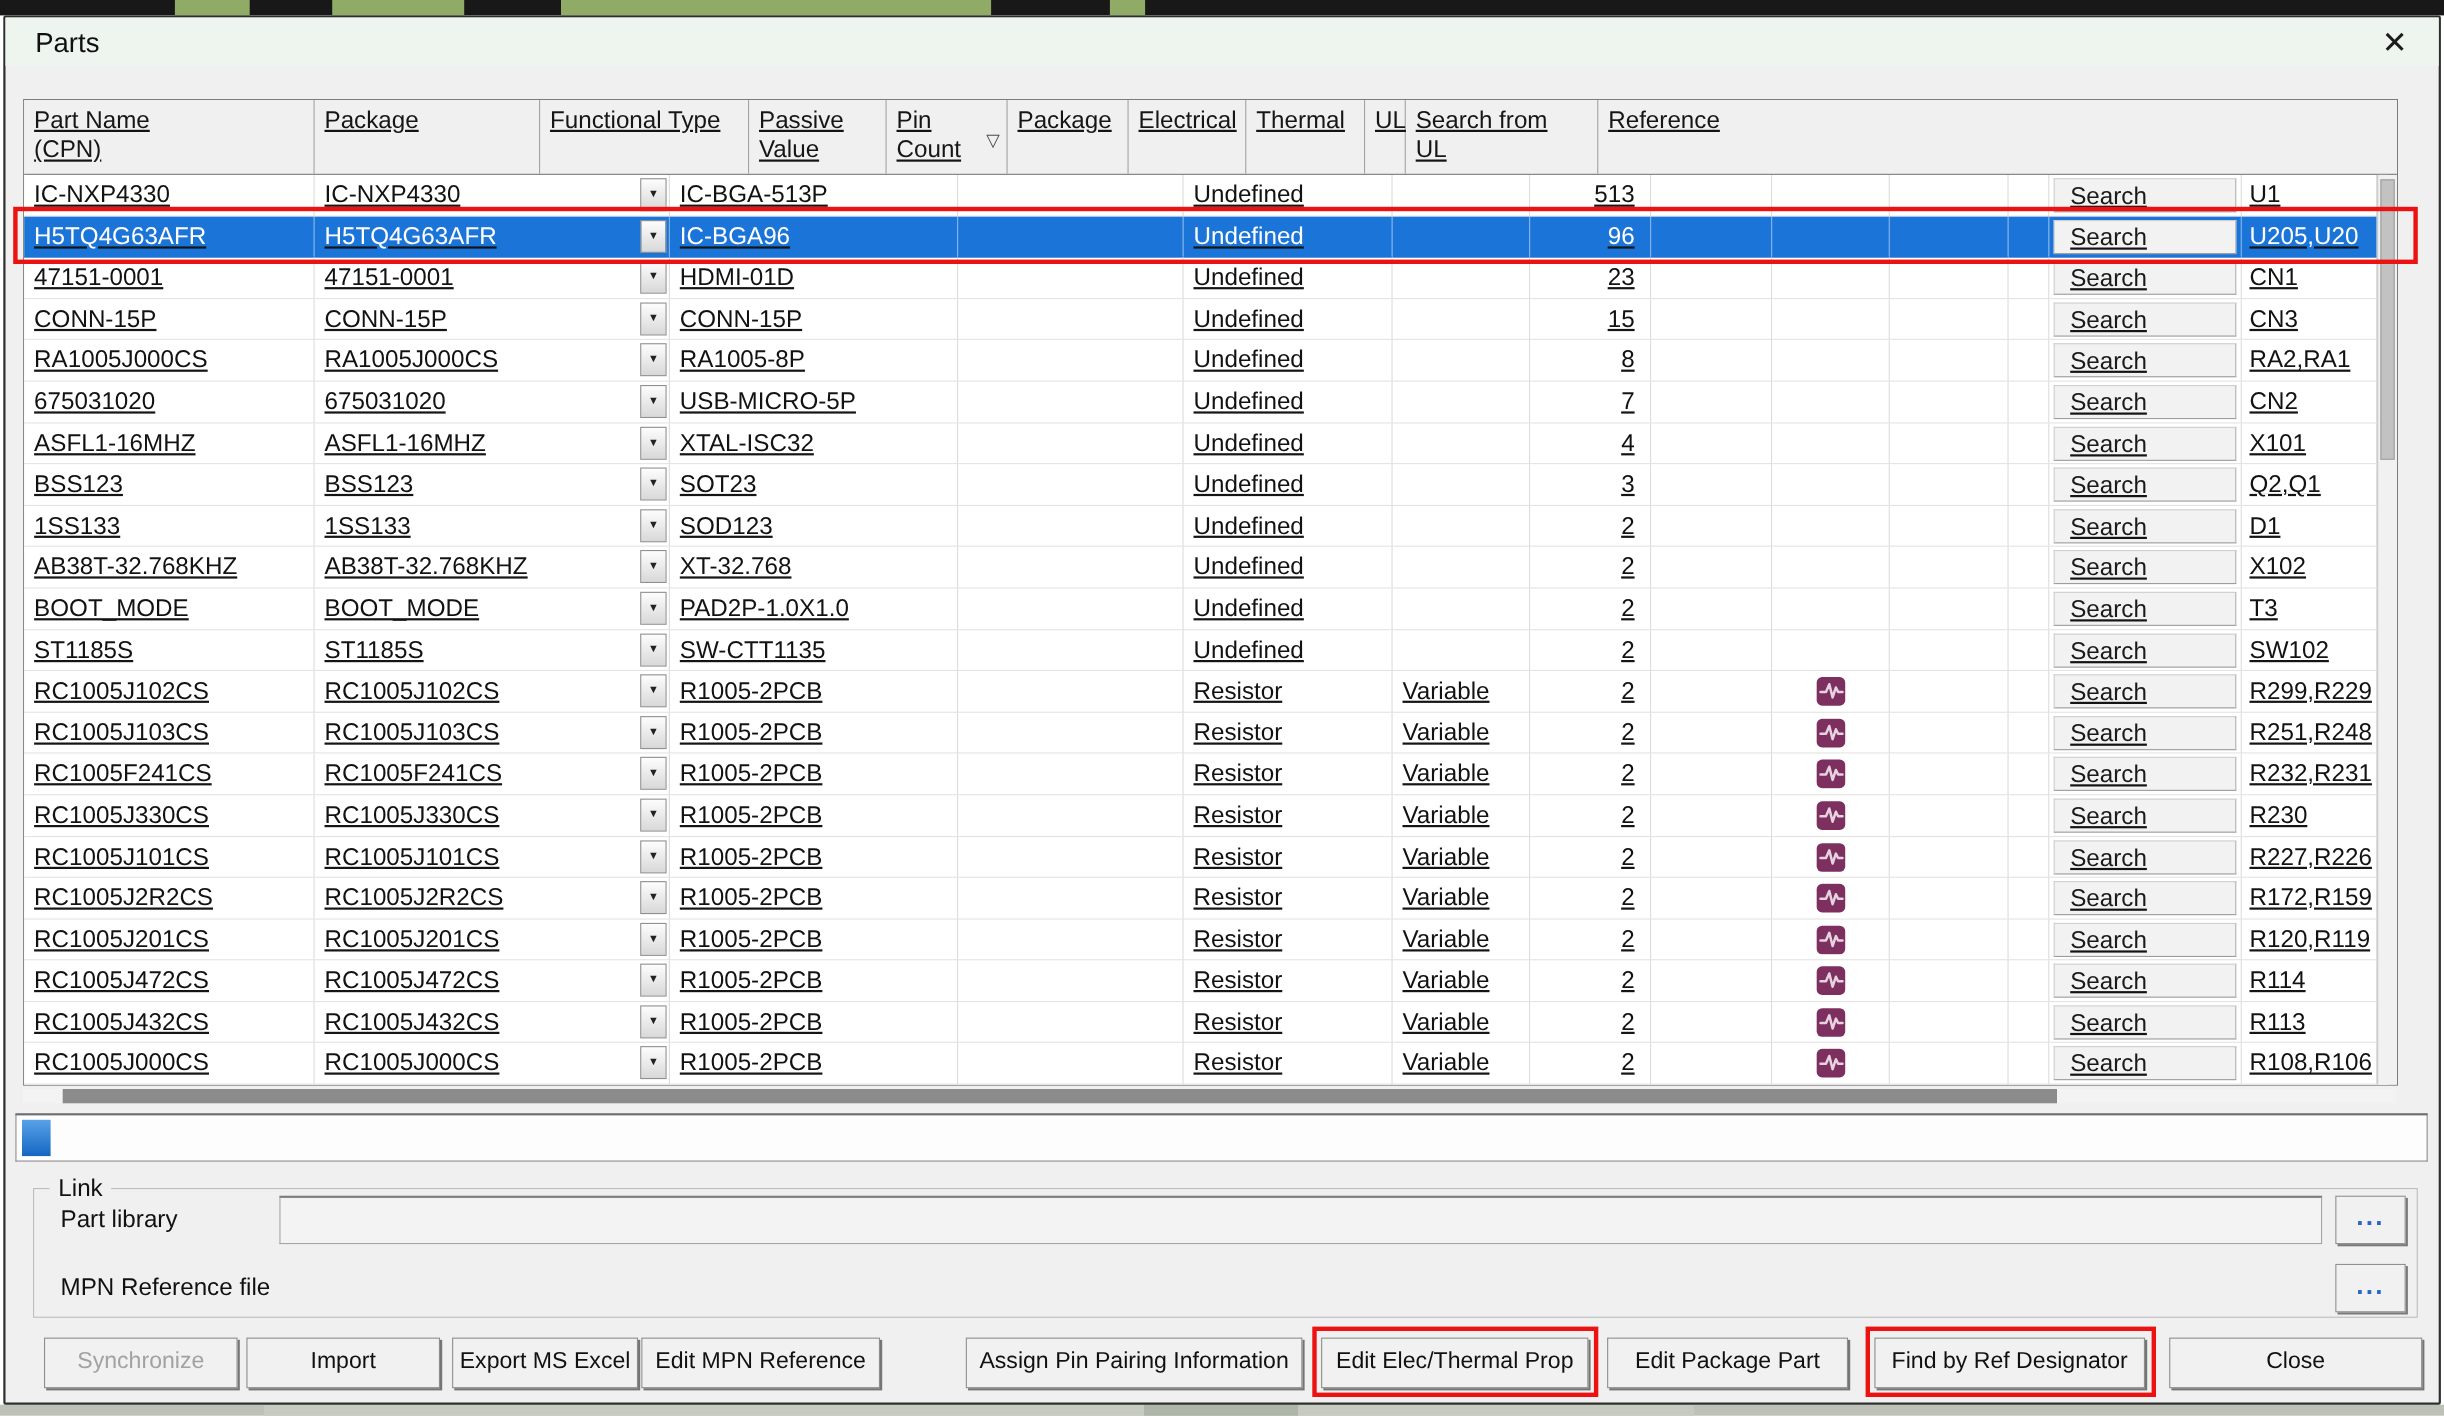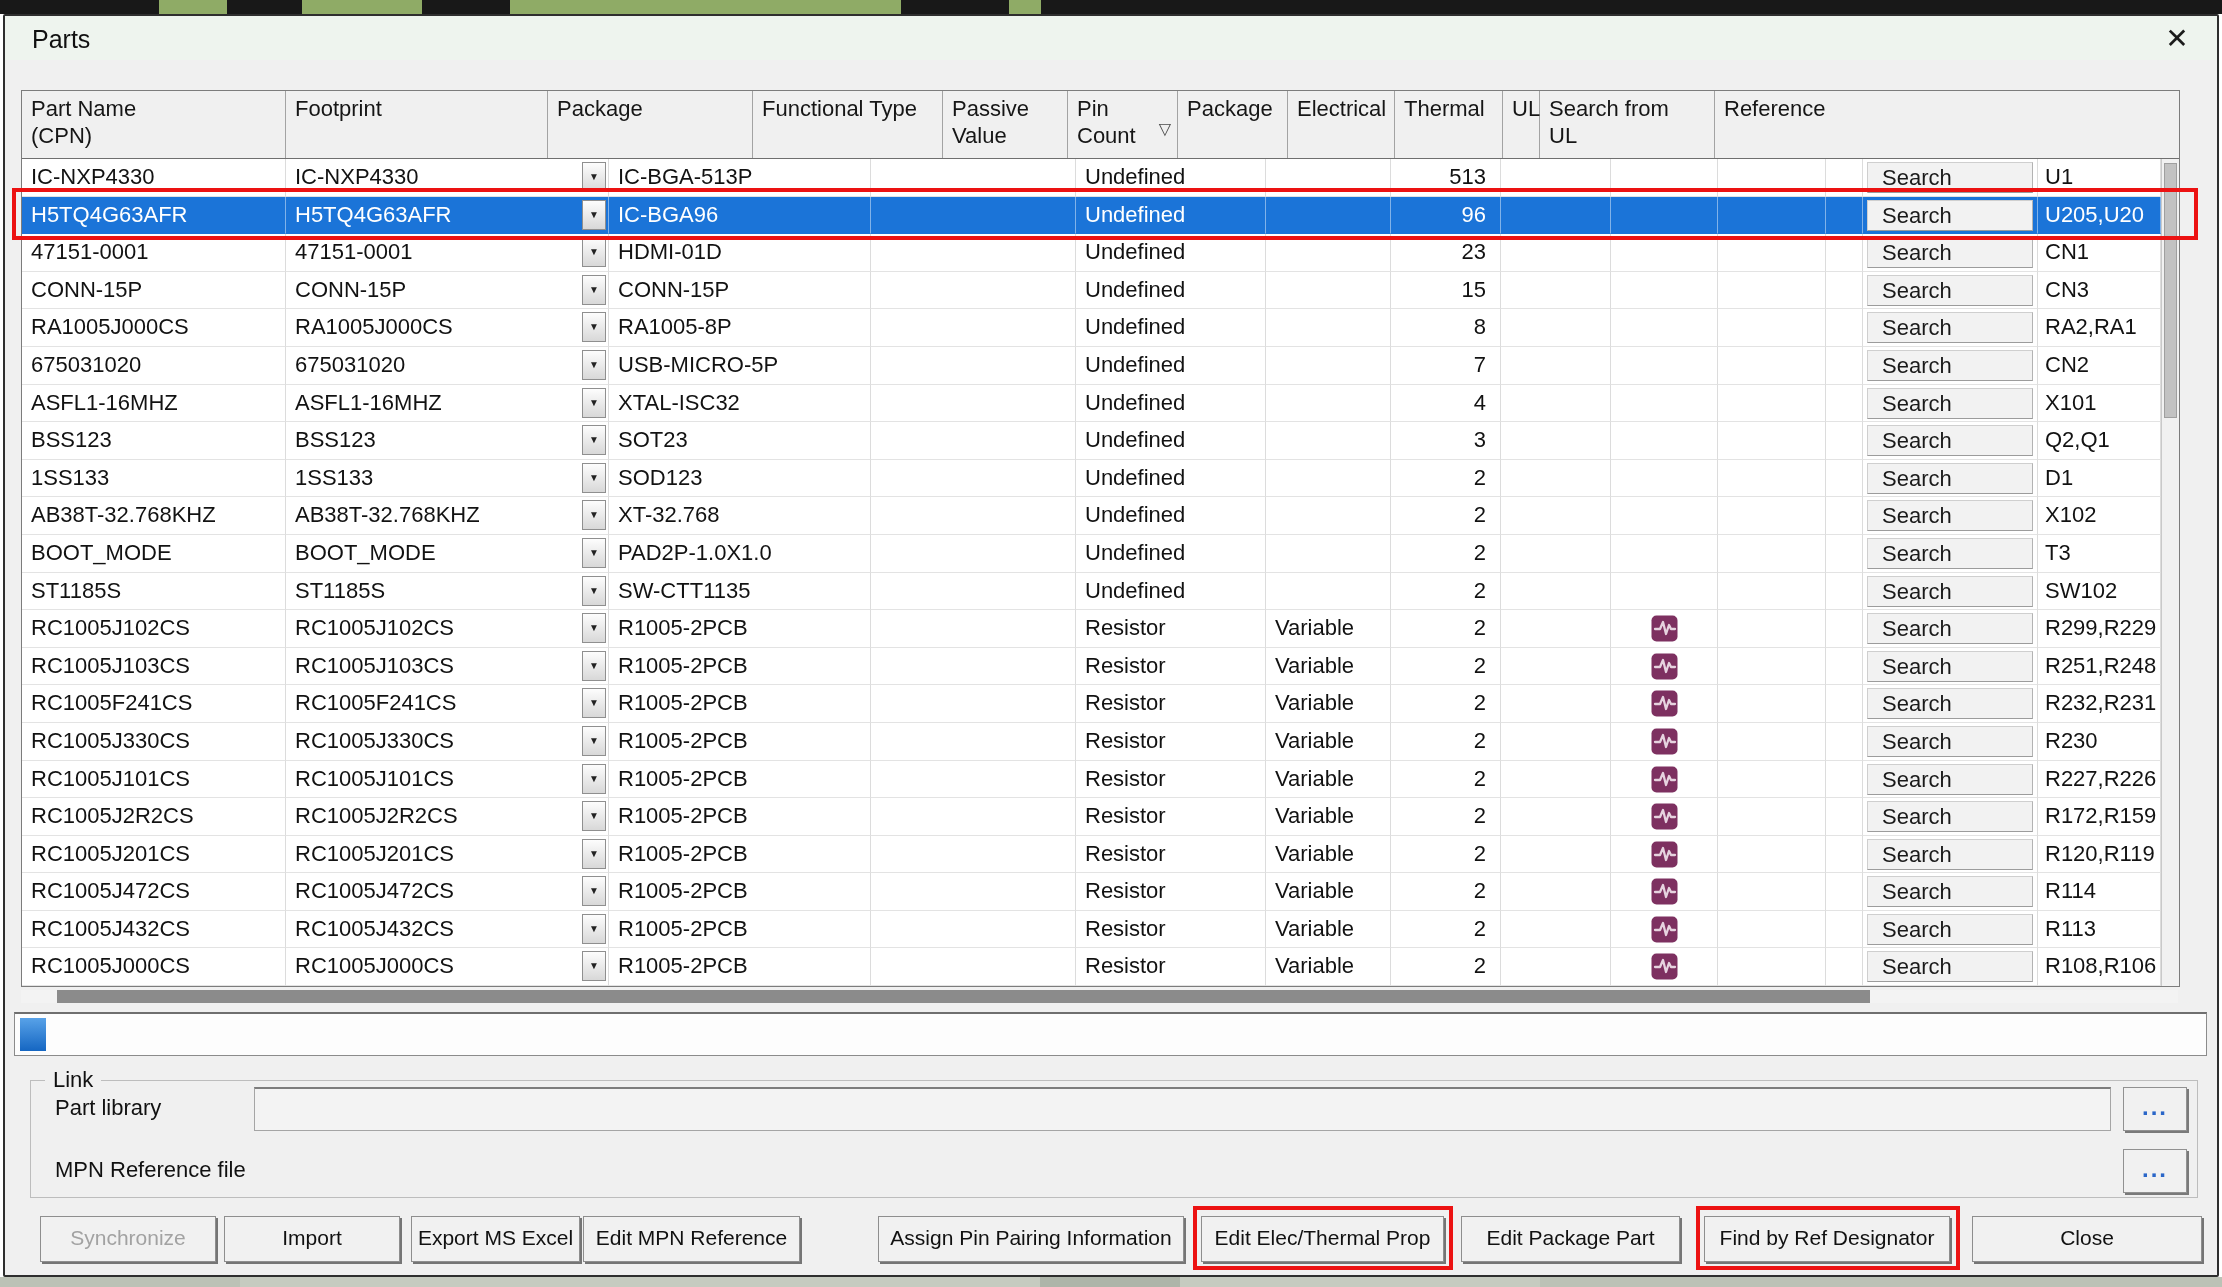--- a/index.html
+++ b/index.html
@@ -125,25 +125,24 @@
   <div class="p2"></div>
 </div>
 
 <div class="dialog">
   <div class="titlebar">
     <div class="title-text">Parts</div>
     <div class="close-btn">✕</div>
   </div>
 </div>
 
-<div class="table-wrap" style="left:21px;top:90px;">
+<div class="table-wrap" style="left:21px;top:90px;text-decoration:underline;">
   <div class="thead" id="thead">
       <div class="th" style="width: 264px;"><span class="th-label">Part Name
 (CPN)</span></div>
-      <div class="th" style="width: 262px;"><span class="th-label">Footprint</span></div>
       <div class="th" style="width: 205px;"><span class="th-label">Package</span></div>
       <div class="th" style="width: 190px;"><span class="th-label">Functional Type</span></div>
       <div class="th" style="width: 125px;"><span class="th-label">Passive
 Value</span></div>
       <div class="th" style="width: 110px;"><span class="th-label">Pin
 Count</span><span class="sort-glyph">▽</span></div>
       <div class="th" style="width: 110px;"><span class="th-label">Package</span></div>
       <div class="th" style="width: 107px;"><span class="th-label">Electrical</span></div>
       <div class="th" style="width: 108px;"><span class="th-label">Thermal</span></div>
       <div class="th" style="width: 37px;"><span class="th-label">UL</span></div>

